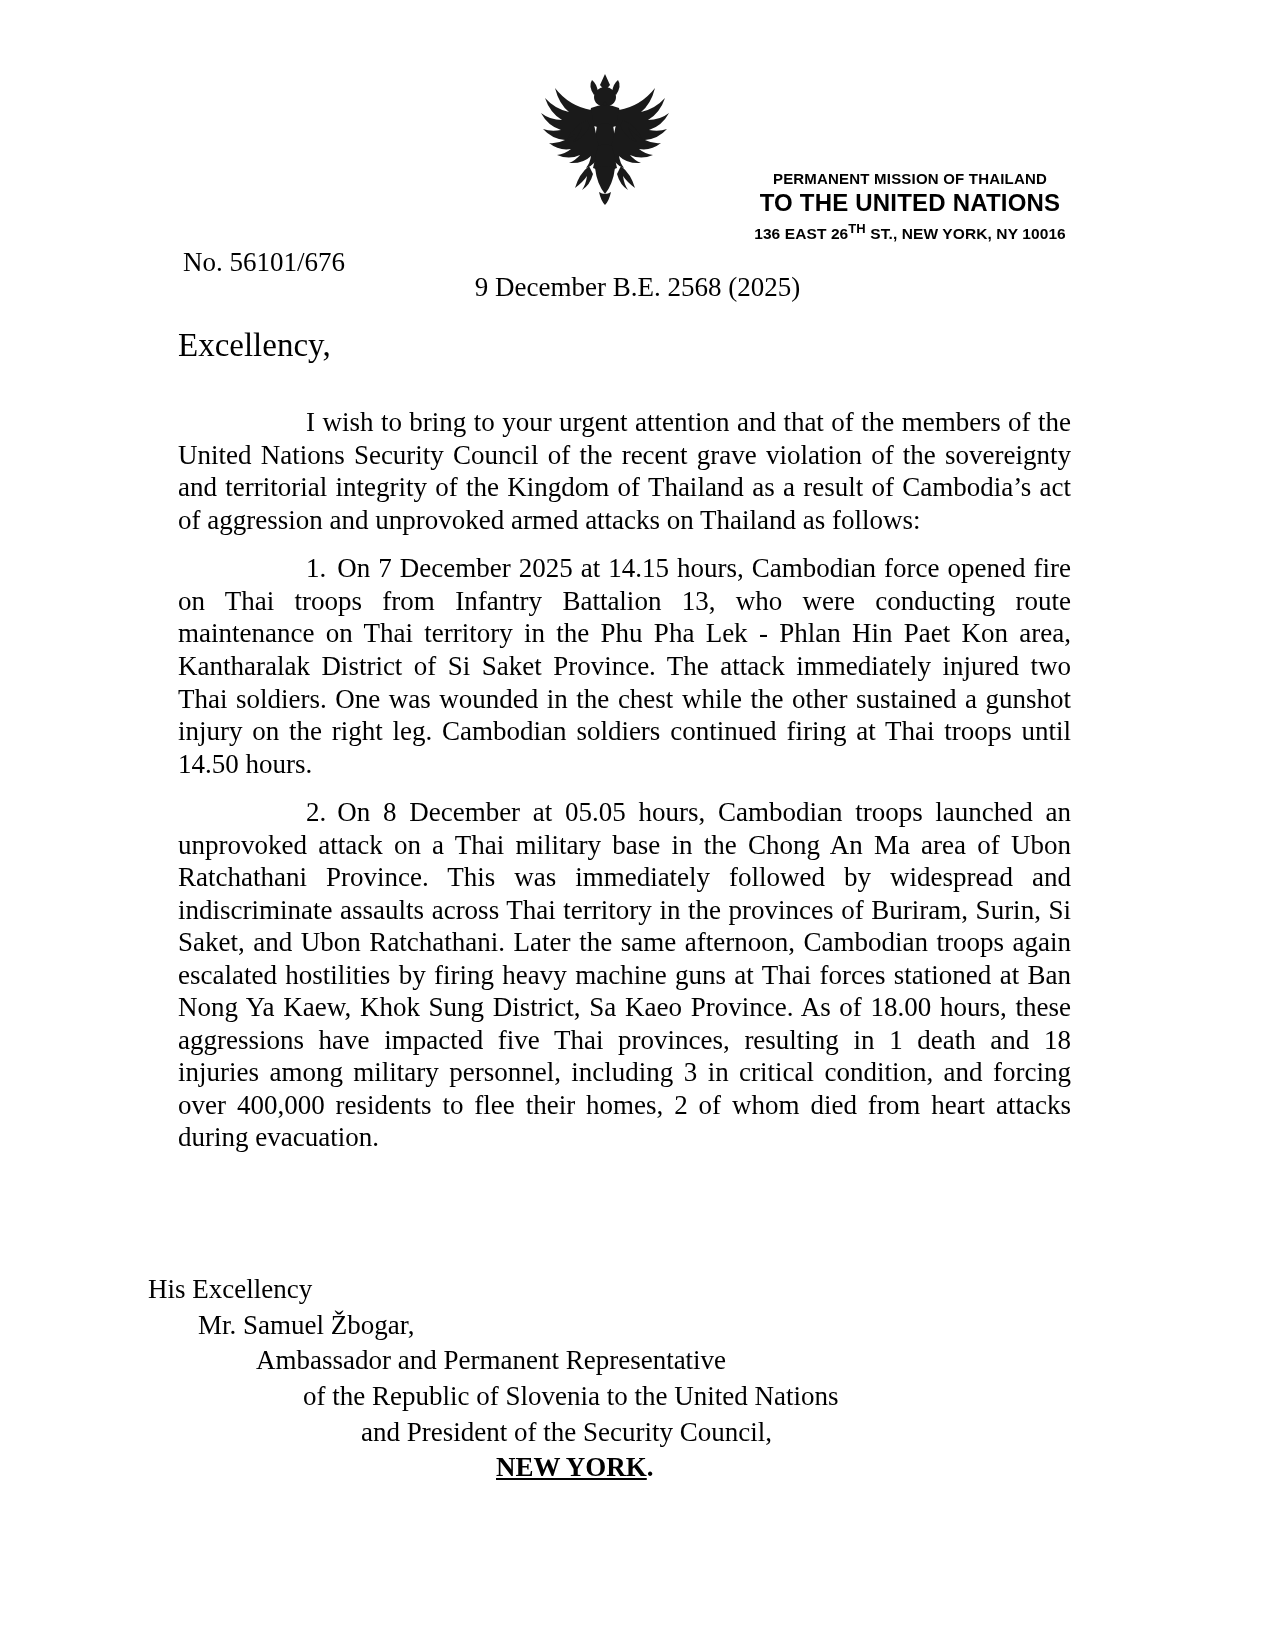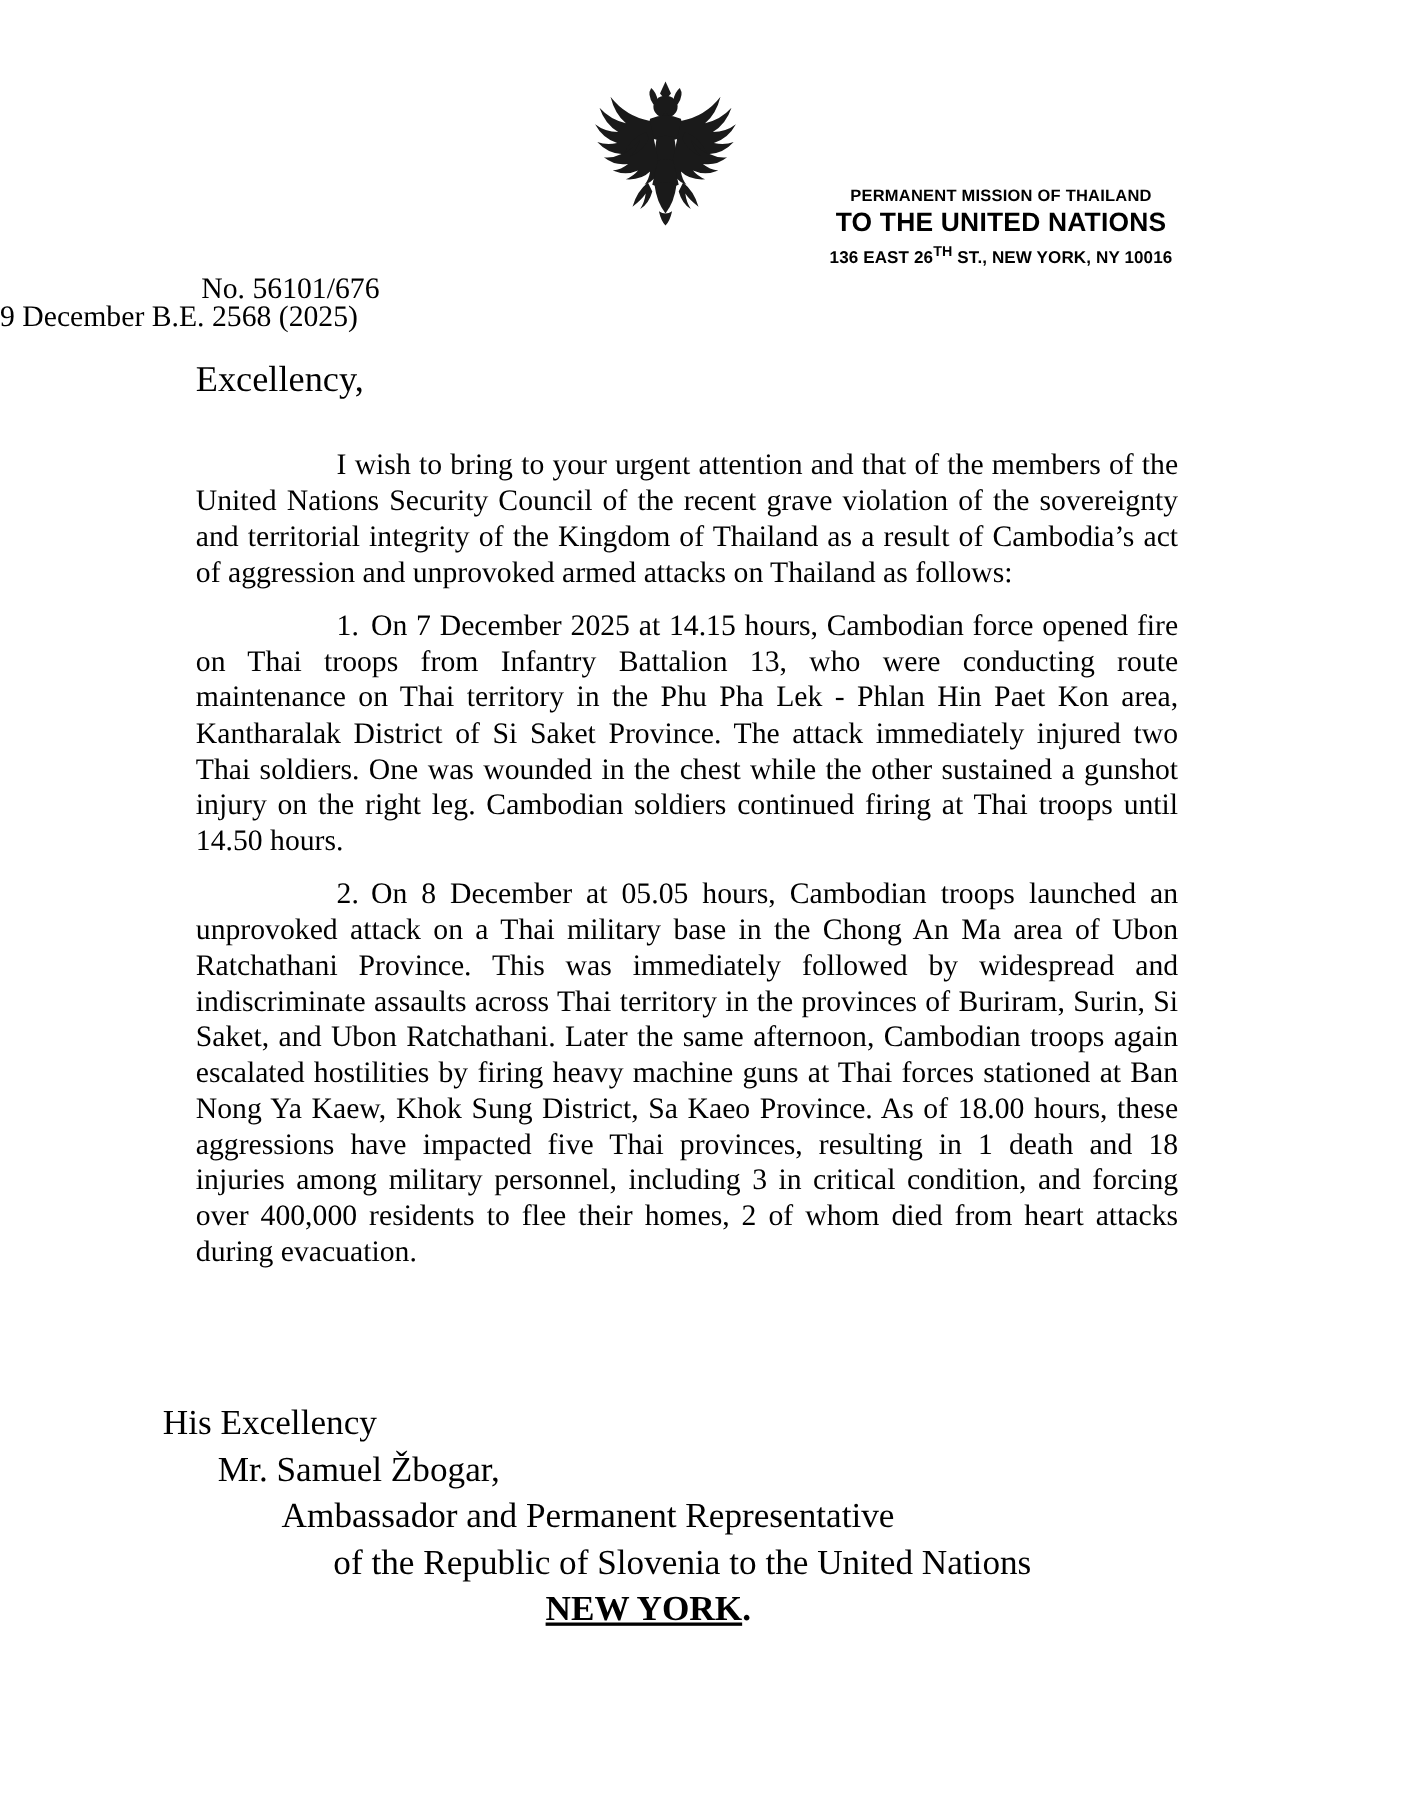--- a/index.html
+++ b/index.html
@@ -69,21 +69,21 @@
     white-space: nowrap;
   }
 
   
   .date-line {
     position: absolute;
     left: 0;
     top: 272px;
     width: 1275px;
     box-sizing: border-box;
-    text-align: left;
+    text-align: center;
     font-size: 27px;
   }
 
   
   .body-wrap {
     position: absolute;
     left: 178px;
     top: 325px;
     width: 893px;
   }
@@ -106,21 +106,21 @@
 
   .numlabel { }
   .numgap { display: inline-block; width: 11px; }
 
   
   .closing {
     position: absolute;
     left: 148px;
     top: 1272px;
     width: 950px;
-    font-size: 32px;
+    font-size: 27px;
     line-height: 1.32;
   }
   .closing .ln { white-space: nowrap; display: block; }
   .ln-1 { margin-left: 0px; }
   .ln-2 { margin-left: 50px; }
   .ln-3 { margin-left: 108px; }
   .ln-4 { margin-left: 155px; }
   .ln-5 { margin-left: 213px; }
   .ln-6 { margin-left: 348px; }
   .ln-6 b {
@@ -194,16 +194,17 @@
     <p class="para"><span class="numlabel">1.</span><span class="numgap"></span><span>On 7 December 2025 at 14.15 hours, Cambodian force opened fire on Thai troops from Infantry Battalion 13, who were conducting route maintenance on Thai territory in the Phu Pha Lek - Phlan Hin Paet Kon area, Kantharalak District of Si Saket Province. The attack immediately injured two Thai soldiers. One was wounded in the chest while the other sustained a gunshot injury on the right leg. Cambodian soldiers continued firing at Thai troops until 14.50 hours.</span></p>
 
     <p class="para"><span class="numlabel">2.</span><span class="numgap"></span><span>On 8 December at 05.05 hours, Cambodian troops launched an unprovoked attack on a Thai military base in the Chong An Ma area of Ubon Ratchathani Province. This was immediately followed by widespread and indiscriminate assaults across Thai territory in the provinces of Buriram, Surin, Si Saket, and Ubon Ratchathani. Later the same afternoon, Cambodian troops again escalated hostilities by firing heavy machine guns at Thai forces stationed at Ban Nong Ya Kaew, Khok Sung District, Sa Kaeo Province. As of 18.00 hours, these aggressions have impacted five Thai provinces, resulting in 1 death and 18 injuries among military personnel, including 3 in critical condition, and forcing over 400,000 residents to flee their homes, 2 of whom died from heart attacks during evacuation.</span></p>
   </div>
 
   <div class="closing">
     <span class="ln ln-1">His Excellency</span>
     <span class="ln ln-2">Mr. Samuel Žbogar,</span>
     <span class="ln ln-3">Ambassador and Permanent Representative</span>
     <span class="ln ln-4">of the Republic of Slovenia to the United Nations</span>
+    <span class="ln ln-5">and President of the Security Council,</span>
     <span class="ln ln-6"><b>NEW YORK</b><span class="period">.</span></span>
   </div>
 
 </div>
 
 </body></html>

